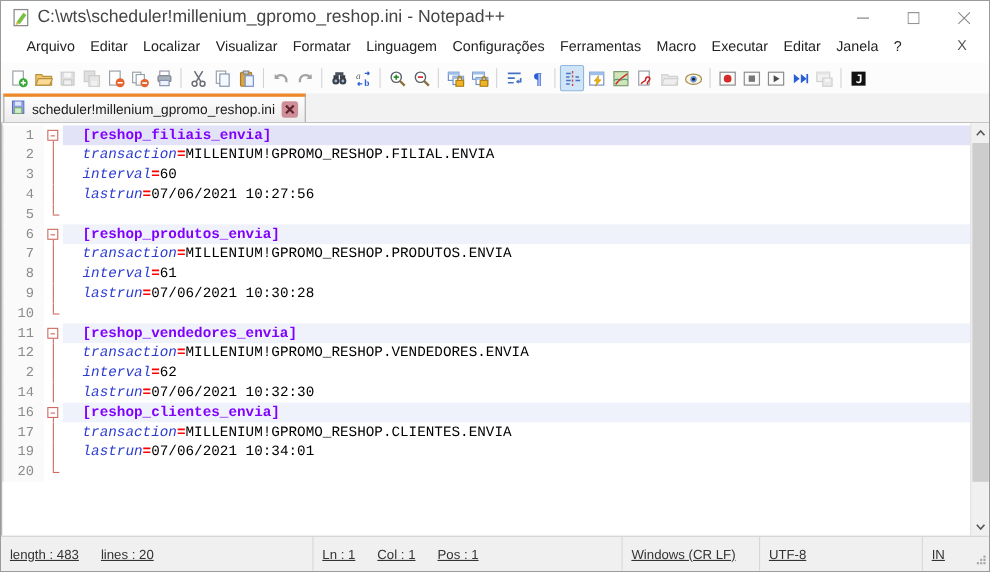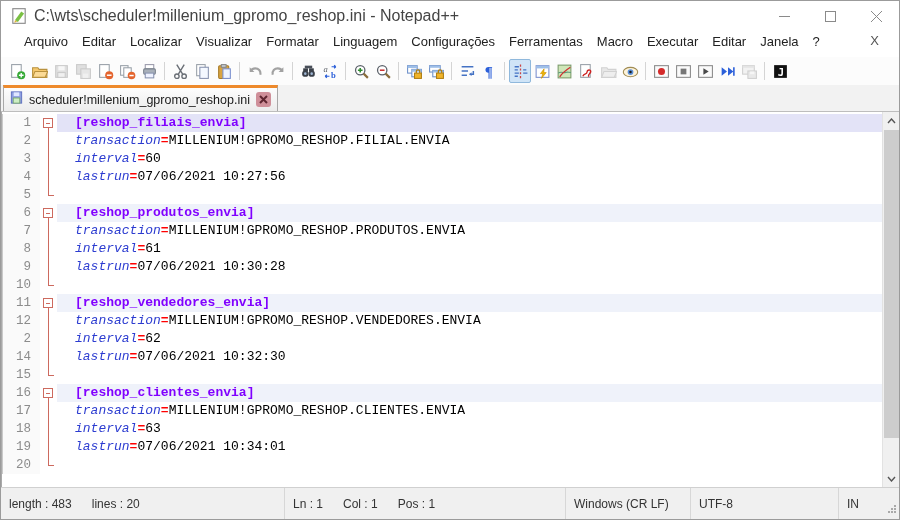--- a/index.html
+++ b/index.html
@@ -54,21 +54,21 @@
   .t-eq  { color:var(--eq); font-weight:bold; }
   .t-val { color:var(--val); }
 
   
   .vscroll { width:17px; flex:0 0 auto; background:#f0f0f0; position:relative; border-left:1px solid #e2e2e2; }
   .vs-arrow { position:absolute; left:0; width:17px; height:17px; display:flex; align-items:center; justify-content:center; }
   .vs-arrow.up { top:0; } .vs-arrow.down { bottom:0; }
   .vs-thumb { position:absolute; left:1px; width:15px; top:18px; height:308px; background:#cdcdcd; }
 
   
-  .statusbar { height:32px; flex:0 0 auto; background:#f0f0f0; border-top:1px solid #d0d0d0; display:flex; align-items:stretch; font-size:12px; color:#333; position:relative; }
+  .statusbar { height:32px; flex:0 0 auto; background:#f0f0f0; border-top:1px solid #d0d0d0; display:flex; align-items:stretch; font-size:12px; color:#333; position:relative;text-decoration:underline; }
   .seg { display:flex; align-items:center; padding-left:8px; border-right:1px solid #d7d7d7; }
   .seg span { margin-right:20px; white-space:nowrap; }
   .seg.s1 { width:284px; } .seg.s2 { width:281px; } .seg.s3 { width:125px; } .seg.s4 { width:148px; }
   .seg.s5 { flex:1; border-right:none; }
   .grip { position:absolute; right:2px; bottom:2px; }
 </style>
 </head>
 <body>
 
 <div class="window">
@@ -532,49 +532,34 @@
           </div>
           <div class="code"><span class="t-key">interval</span><span class="t-eq">=</span><span class="t-val">62</span></div>
         </div>
         <div class="row">
           <div class="ln">14</div>
           <div class="fold">
             <div class="f-line"></div>
           </div>
           <div class="code"><span class="t-key">lastrun</span><span class="t-eq">=</span><span class="t-val">07/06/2021 10:32:30</span></div>
         </div>
-        <div class="row">
-          <div class="ln">15</div>
-          <div class="fold">
-            <div class="f-line half"></div>
-            <div class="f-foot"></div>
-          </div>
-          <div class="code"></div>
-        </div>
         <div class="row sec">
           <div class="ln">16</div>
           <div class="fold">
             <div class="f-line below"></div>
             <div class="f-box"></div>
           </div>
           <div class="code"><span class="t-sec">[reshop_clientes_envia]</span></div>
         </div>
         <div class="row">
           <div class="ln">17</div>
           <div class="fold">
             <div class="f-line"></div>
           </div>
           <div class="code"><span class="t-key">transaction</span><span class="t-eq">=</span><span class="t-val">MILLENIUM!GPROMO_RESHOP.CLIENTES.ENVIA</span></div>
-        </div>
-        <div class="row">
-          <div class="ln">18</div>
-          <div class="fold">
-            <div class="f-line"></div>
-          </div>
-          <div class="code"><span class="t-key">interval</span><span class="t-eq">=</span><span class="t-val">63</span></div>
         </div>
         <div class="row">
           <div class="ln">19</div>
           <div class="fold">
             <div class="f-line"></div>
           </div>
           <div class="code"><span class="t-key">lastrun</span><span class="t-eq">=</span><span class="t-val">07/06/2021 10:34:01</span></div>
         </div>
         <div class="row">
           <div class="ln">20</div>

